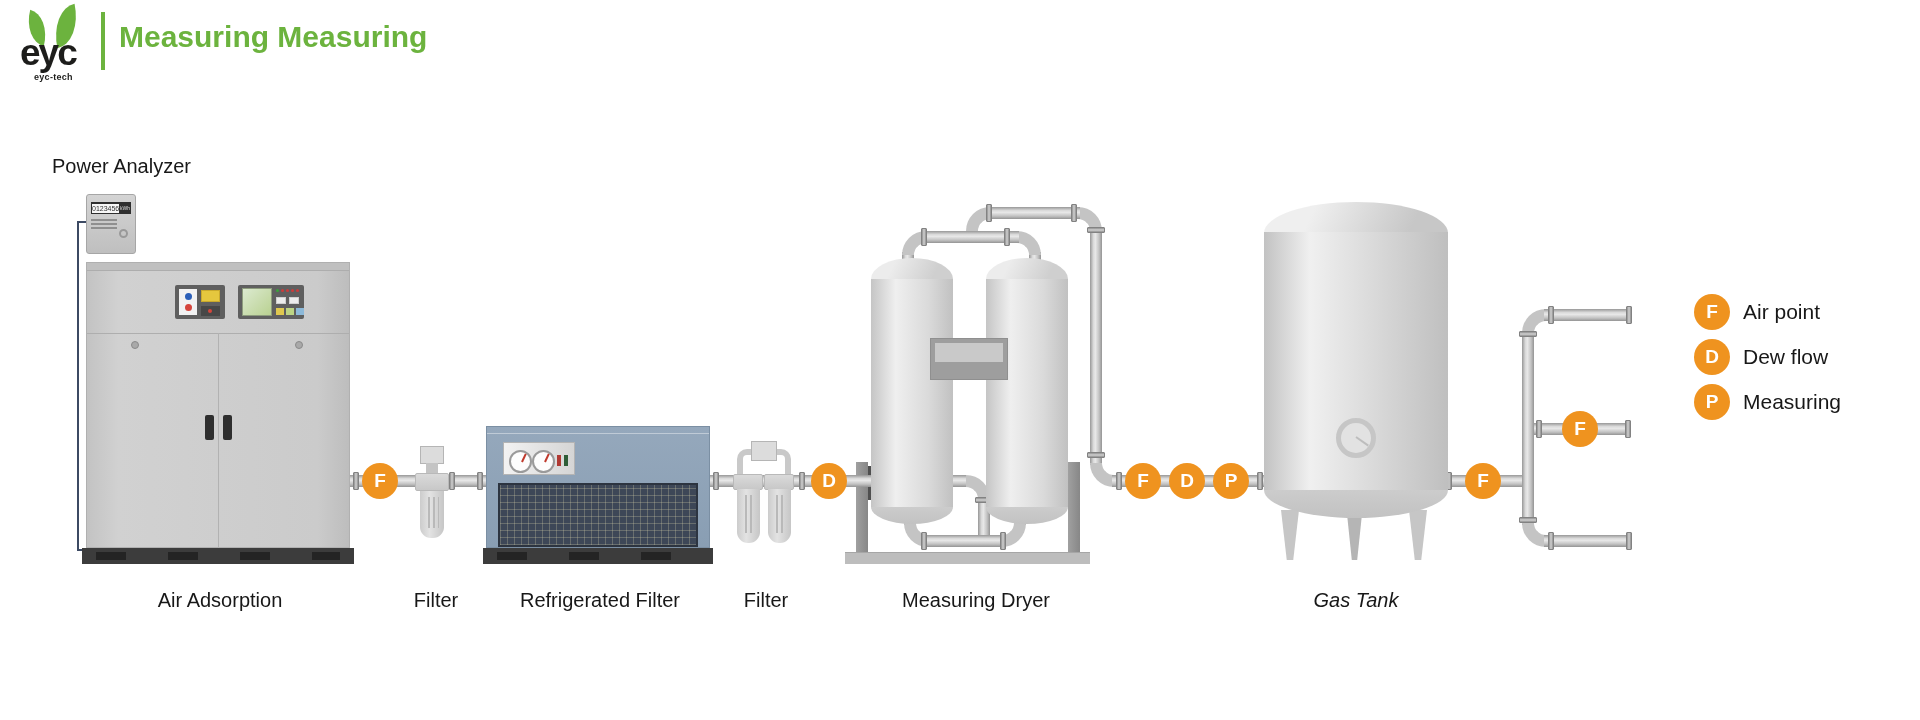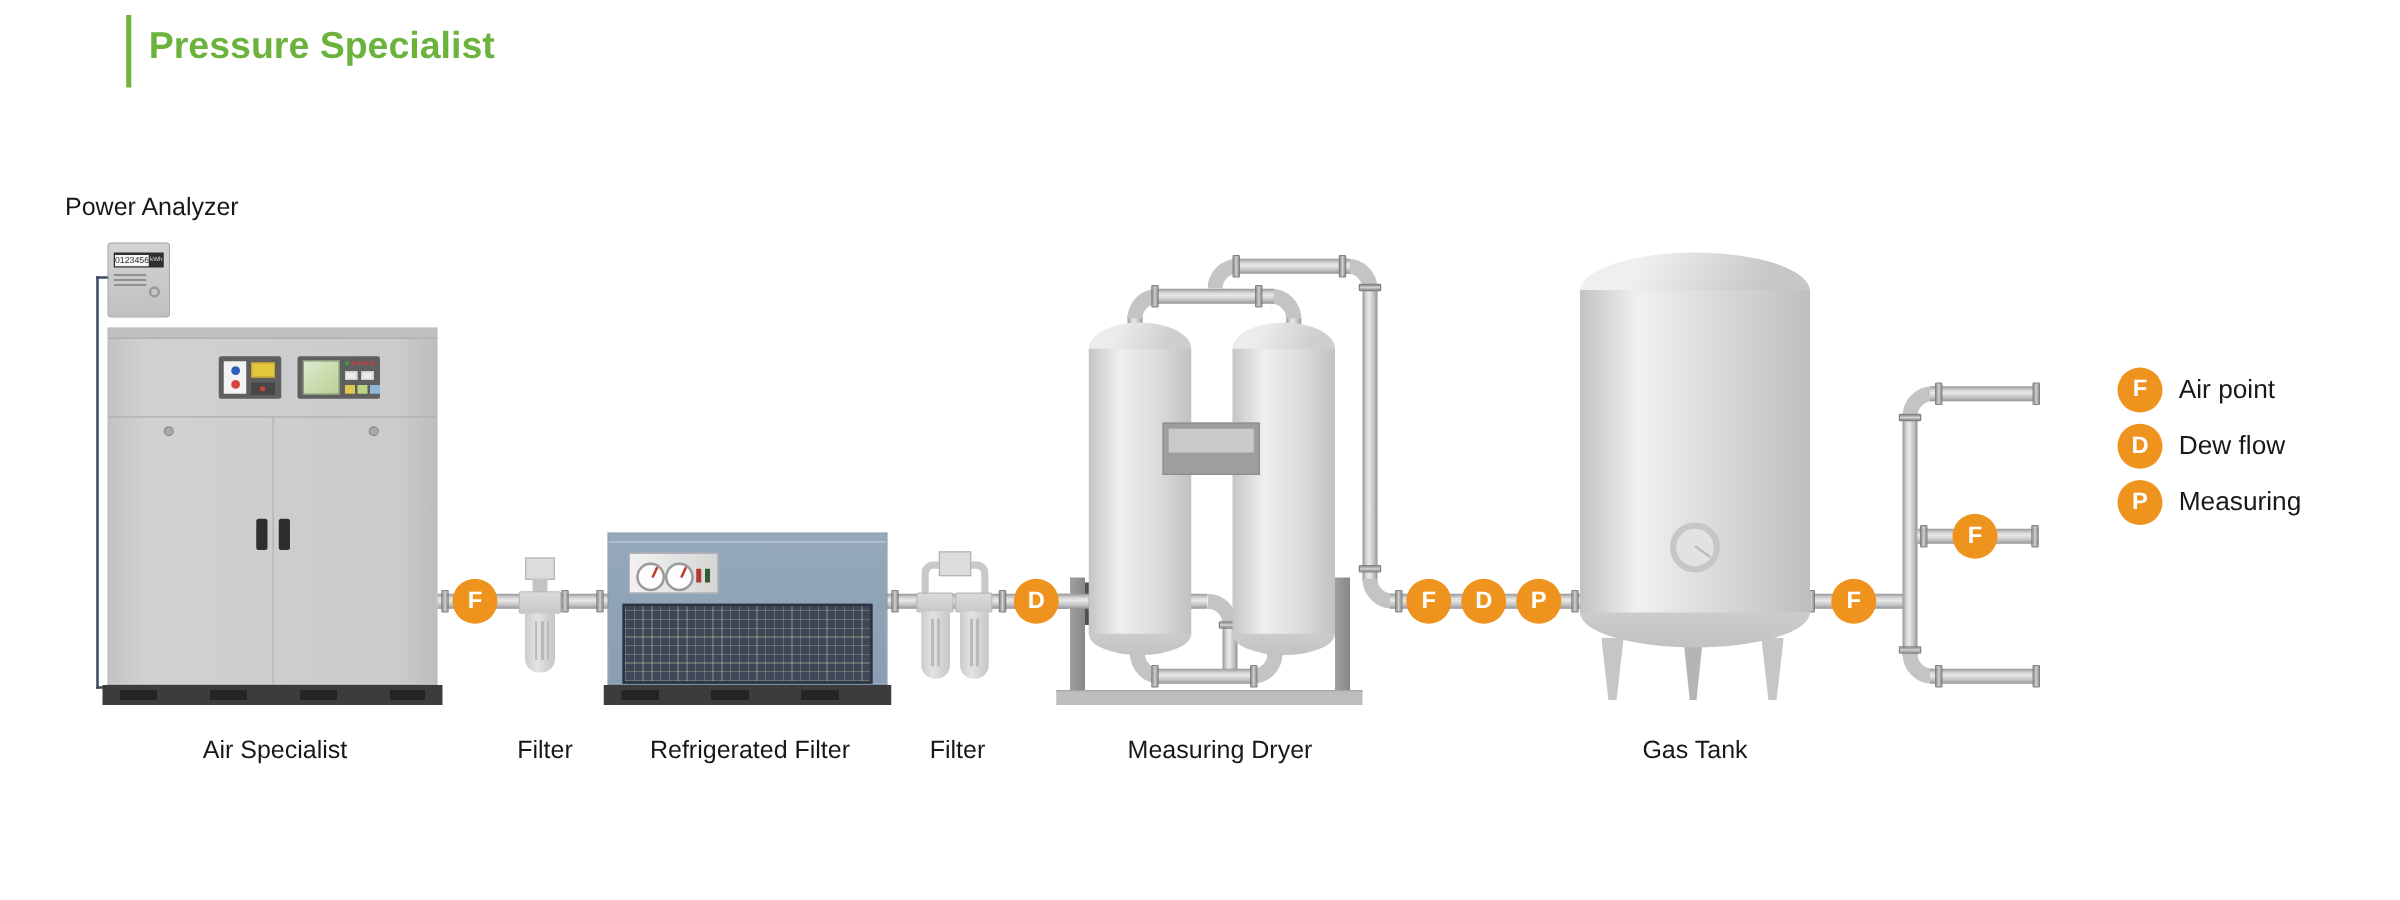--- a/index.html
+++ b/index.html
@@ -69,22 +69,28 @@
 
   .pa-dev{position:absolute;left:86px;top:194px;width:50px;height:60px;border-radius:3px;
         background:linear-gradient(180deg,#d4d4d4,#bfbfbf);border:1px solid #a6a6a6;box-sizing:border-box;}
   .wire{position:absolute;background:#3C4A63;}
 </style>
 </head>
 <body>
 
 <div class="canvas">
 
+  <div class="abs" style="left:10px;top:6px;width:95px;height:76px;">
+    <div class="leaf" style="left:16px;top:6px;width:22px;height:32px;border-radius:0 100% 0 100%;transform:rotate(14deg);"></div>
+    <div class="leaf" style="left:43px;top:0px;width:26px;height:40px;border-radius:100% 0 100% 0;transform:rotate(-12deg);"></div>
+    <div class="logo-eyc" style="left:10px;top:26px;">eyc</div>
+    <div class="logo-sub" style="left:24px;top:66px;">eyc-tech</div>
+  </div>
   <div class="brand-bar" style="left:101px;top:12px;width:4px;height:58px;"></div>
-  <div class="brand-title" style="left:119px;top:20px;">Pressure Specialist</div>
+  <div class="brand-title" style="left:119px;top:20px;">Measuring Measuring</div>
 
   <div class="pa-label" style="left:52px;top:155px;">Power Analyzer</div>
   <div class="wire" style="left:77px;top:221px;width:2px;height:330px;"></div>
   <div class="wire" style="left:77px;top:221px;width:11px;height:2px;"></div>
   <div class="wire" style="left:77px;top:549px;width:11px;height:2px;"></div>
   <div class="pa-dev">
     <div class="abs" style="left:4px;top:7px;width:40px;height:12px;background:#2f2f2f;display:flex;align-items:center;">
       <span style="flex:1;background:#f6f6f6;color:#333;font-size:7px;line-height:9px;text-align:center;margin:1px;overflow:hidden;">0123456.7</span>
       <span style="color:#ddd;font-size:5px;padding-right:1px;">kWh</span>
     </div>
@@ -238,26 +244,26 @@
   </div>
 
   <div class="mk" style="left:362px;top:463px;">F</div>
   <div class="mk" style="left:811px;top:463px;">D</div>
   <div class="mk" style="left:1125px;top:463px;">F</div>
   <div class="mk" style="left:1169px;top:463px;">D</div>
   <div class="mk" style="left:1213px;top:463px;">P</div>
   <div class="mk" style="left:1465px;top:463px;">F</div>
   <div class="mk" style="left:1562px;top:411px;">F</div>
 
-  <div class="eq-label" style="left:220px;">Air Specialist</div>
+  <div class="eq-label" style="left:220px;">Air Adsorption</div>
   <div class="eq-label" style="left:436px;">Filter</div>
   <div class="eq-label" style="left:600px;">Refrigerated Filter</div>
   <div class="eq-label" style="left:766px;">Filter</div>
   <div class="eq-label" style="left:976px;">Measuring Dryer</div>
-  <div class="eq-label" style="left:1356px;">Gas Tank</div>
+  <div class="eq-label" style="left:1356px;font-style:italic;">Gas Tank</div>
 
   <div class="mk" style="left:1694px;top:294px;">F</div>
   <div class="lg-label" style="top:294px;">Air point</div>
   <div class="mk" style="left:1694px;top:339px;">D</div>
   <div class="lg-label" style="top:339px;">Dew flow</div>
   <div class="mk" style="left:1694px;top:384px;">P</div>
   <div class="lg-label" style="top:384px;">Measuring</div>
 
 </div>
 

